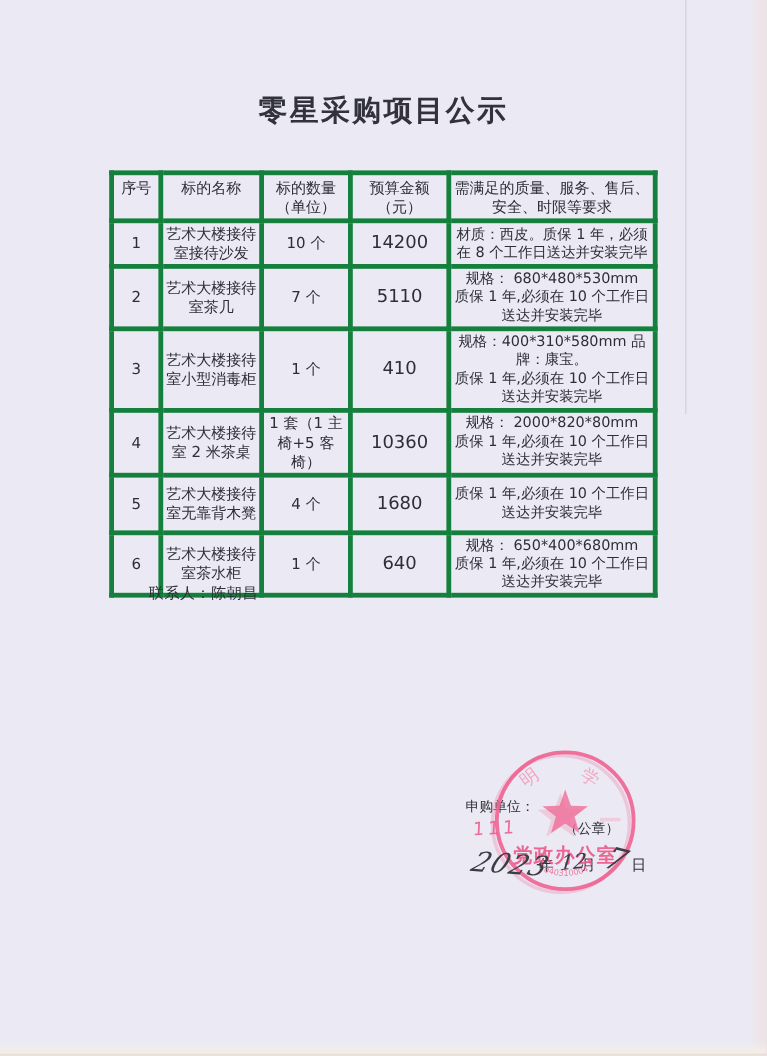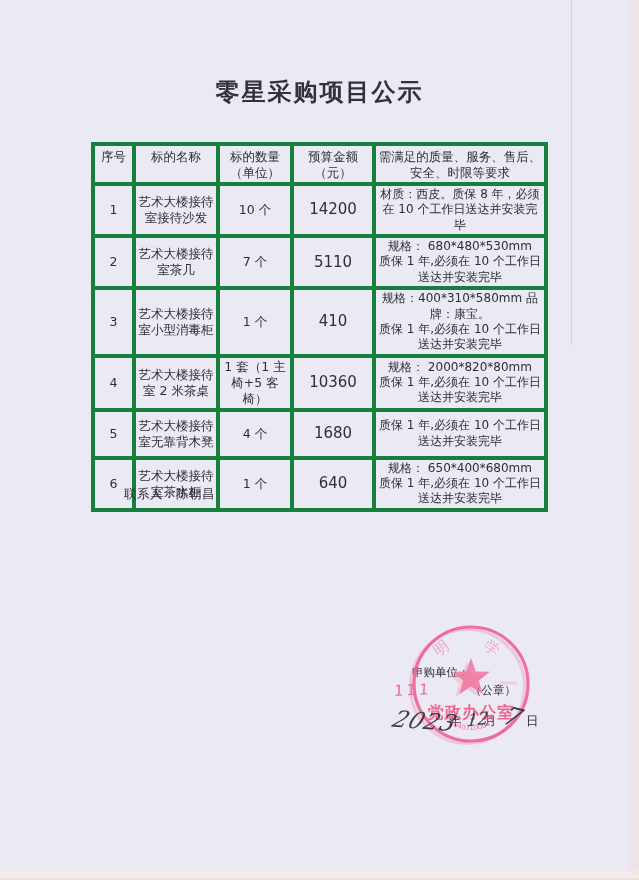--- a/index.html
+++ b/index.html
@@ -24,21 +24,21 @@
     font-weight:normal;vertical-align:middle;overflow:hidden;
   }
   table.proc th{vertical-align:top;padding-top:3px;}
   td.c-no{vertical-align:top;padding-top:4px;}
   td.c-budget{font-size:15px;}
   td.c-req{font-size:12px;}
   td.c-req div{margin:0;}
   .contact-line{position:absolute;left:95px;font-size:12.5px;letter-spacing:0.5px;margin-left:29px;}
   .contact-person{top:486px;}
   .contact-phone{top:519px;}
-  .unit-label{position:absolute;left:412px;top:665px;font-size:11.5px;}
+  .unit-label{position:absolute;left:388px;top:665px;font-size:11.5px;}
   .seal-note{position:absolute;left:470px;top:683px;font-size:11.5px;}
   .date-label{position:absolute;top:713px;font-size:12.5px;}
   .dl-year{left:449px;} .dl-month{left:484px;} .dl-day{left:526px;}
   .hw{position:absolute;color:#3c3c45;font-style:italic;font-family:"DejaVu Serif","Liberation Serif",serif;}
   .hw-year{left:394px;top:708px;font-size:23px;transform:rotate(4deg) skewX(-18deg);letter-spacing:1px;}
   .hw-month{left:467px;top:709px;font-size:17px;transform:rotate(-6deg) skewX(-12deg);}
   .hw-day{left:505px;top:702px;font-size:26px;transform:rotate(14deg) skewX(-10deg);}
   .hw-mark{position:absolute;left:394px;top:681px;font-size:15px;color:#ee5f8e;
     letter-spacing:3px;transform:rotate(-3deg) skewX(-6deg);opacity:0.9;}
   .seal{position:absolute;left:401px;top:614px;}
@@ -88,21 +88,21 @@
           </th>
       </tr>
     </thead>
     <tbody>
       <tr style="height:34px">
         <td class="c-no">1</td>
         <td>艺术大楼接待室接待沙发</td>
         <td>10 个</td>
         <td class="c-budget">14200</td>
         <td class="c-req">
-          <div>材质：西皮。质保 8 年，必须在 10 个工作日送达并安装完毕</div>
+          <div>材质：西皮。质保 1 年，必须在 8 个工作日送达并安装完毕</div>
         </td>
       </tr>
       <tr style="height:49px">
         <td class="c-no">2</td>
         <td>艺术大楼接待室茶几</td>
         <td>7 个</td>
         <td class="c-budget">5110</td>
         <td class="c-req">
           <div>规格： 680*480*530mm</div>
           <div>质保 1 年,必须在 10 个工作日送达并安装完毕</div>

